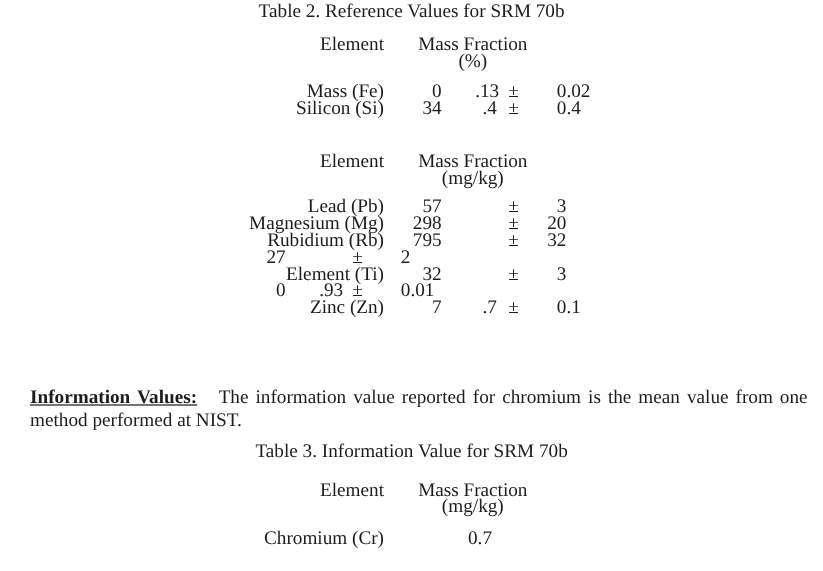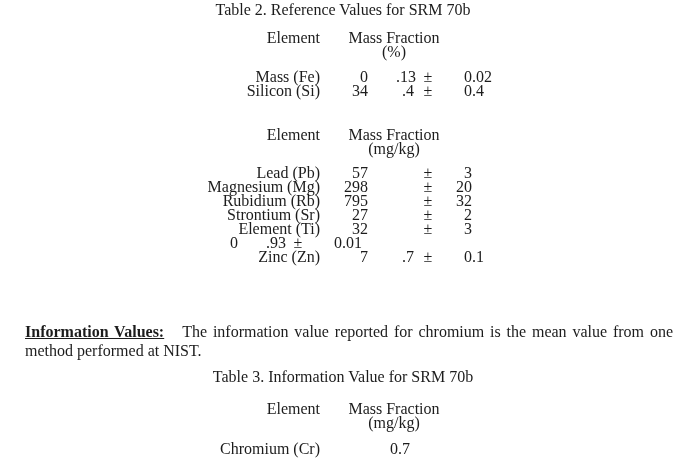--- a/index.html
+++ b/index.html
@@ -114,21 +114,20 @@
     </div>
     <div class="row">
       <span class="c-name">Rubidium (Rb)</span>
       <span class="c-vint">795</span>
       <span class="c-vfrac"></span>
       <span class="c-pm">±</span>
       <span class="c-uint">32</span>
       <span class="c-ufrac"></span>
     </div>
     <div class="row">
-      <span class="c-name">Strontium (Sr)</span>
       <span class="c-vint">27</span>
       <span class="c-vfrac"></span>
       <span class="c-pm">±</span>
       <span class="c-uint">2</span>
       <span class="c-ufrac"></span>
     </div>
     <div class="row">
       <span class="c-name">Element (Ti)</span>
       <span class="c-vint">32</span>
       <span class="c-vfrac"></span>

